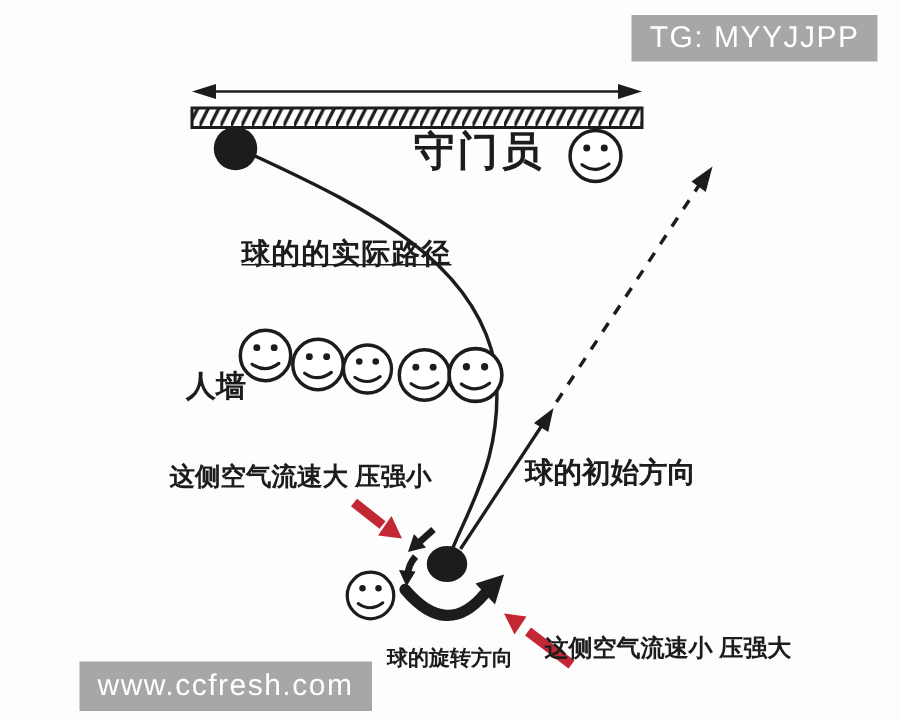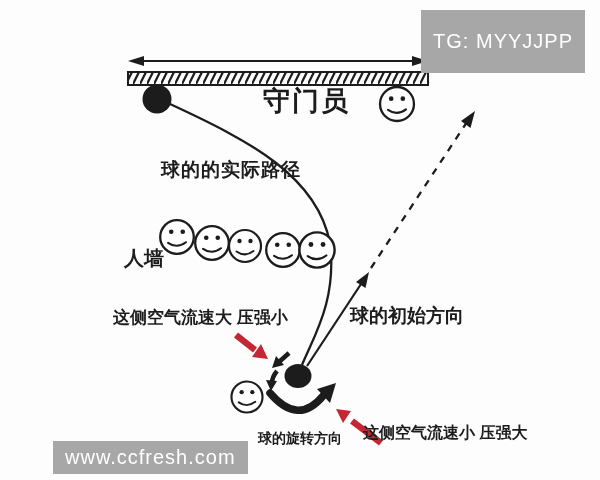--- a/index.html
+++ b/index.html
@@ -4,31 +4,31 @@
 <style>
   :root{
     --accent-red:#c22733; --ink:#1c1c1c; --watermark-bg:#a7a7a7;
     --watermark-text:#ffffff; --background:#fdfdfd;
   }
   html,body{margin:0;padding:0;}
   body{font-family:"Liberation Sans","DejaVu Sans",sans-serif;background:#fff;}
   .stage{position:relative;width:600px;height:480px;background:var(--background);overflow:hidden;}
   .stage svg{position:absolute;left:0;top:0;}
   .lbl{position:absolute;color:var(--ink);white-space:nowrap;font-weight:600;line-height:1.1;}
-  .lbl-goalkeeper{left:263px;top:87px;font-size:27px;letter-spacing:2px;}
-  .lbl-actual-path{left:161px;top:160px;font-size:19px;letter-spacing:1px;}
+  .lbl-goalkeeper{left:276px;top:87px;font-size:27px;letter-spacing:2px;}
+  .lbl-actual-path{left:161px;top:160px;font-size:19px;letter-spacing:1px;text-decoration:underline;}
   .lbl-wall{left:124px;top:247px;font-size:20px;}
   .lbl-low-pressure{left:113px;top:309px;font-size:17px;}
   .lbl-initial-dir{left:350px;top:306px;font-size:19px;}
   .lbl-beckham{left:130px;top:381px;font-size:25px;letter-spacing:1px;}
   .lbl-spin{left:258px;top:415px;font-size:14px;font-weight:700;margin-top:16px;}
   .lbl-high-pressure{left:363px;top:424px;font-size:16px;}
   .watermark{position:absolute;background:var(--watermark-bg);color:var(--watermark-text);
     font-size:20px;font-weight:400;letter-spacing:1px;white-space:nowrap;}
-  .wm-tr{right:15px;top:10px;padding:20px 12px;}
+  .wm-tr{right:15px;top:10px;padding:4px 12px;}
   .wm-bl{left:9px;top:441px;padding:5px 12px;margin-left:44px;}
   .ink-stroke{stroke:var(--ink);fill:none;}
   .ink-fill{fill:var(--ink);stroke:none;}
   .red-stroke{stroke:var(--accent-red);fill:none;}
   .red-fill{fill:var(--accent-red);stroke:none;}
   .smiley-face{fill:#fff;stroke:var(--ink);stroke-width:2.2;}
   .smiley-part{stroke:var(--ink);fill:none;stroke-width:2;stroke-linecap:round;}
   .smiley-eye{fill:var(--ink);stroke:none;}
 </style>
 </head>

